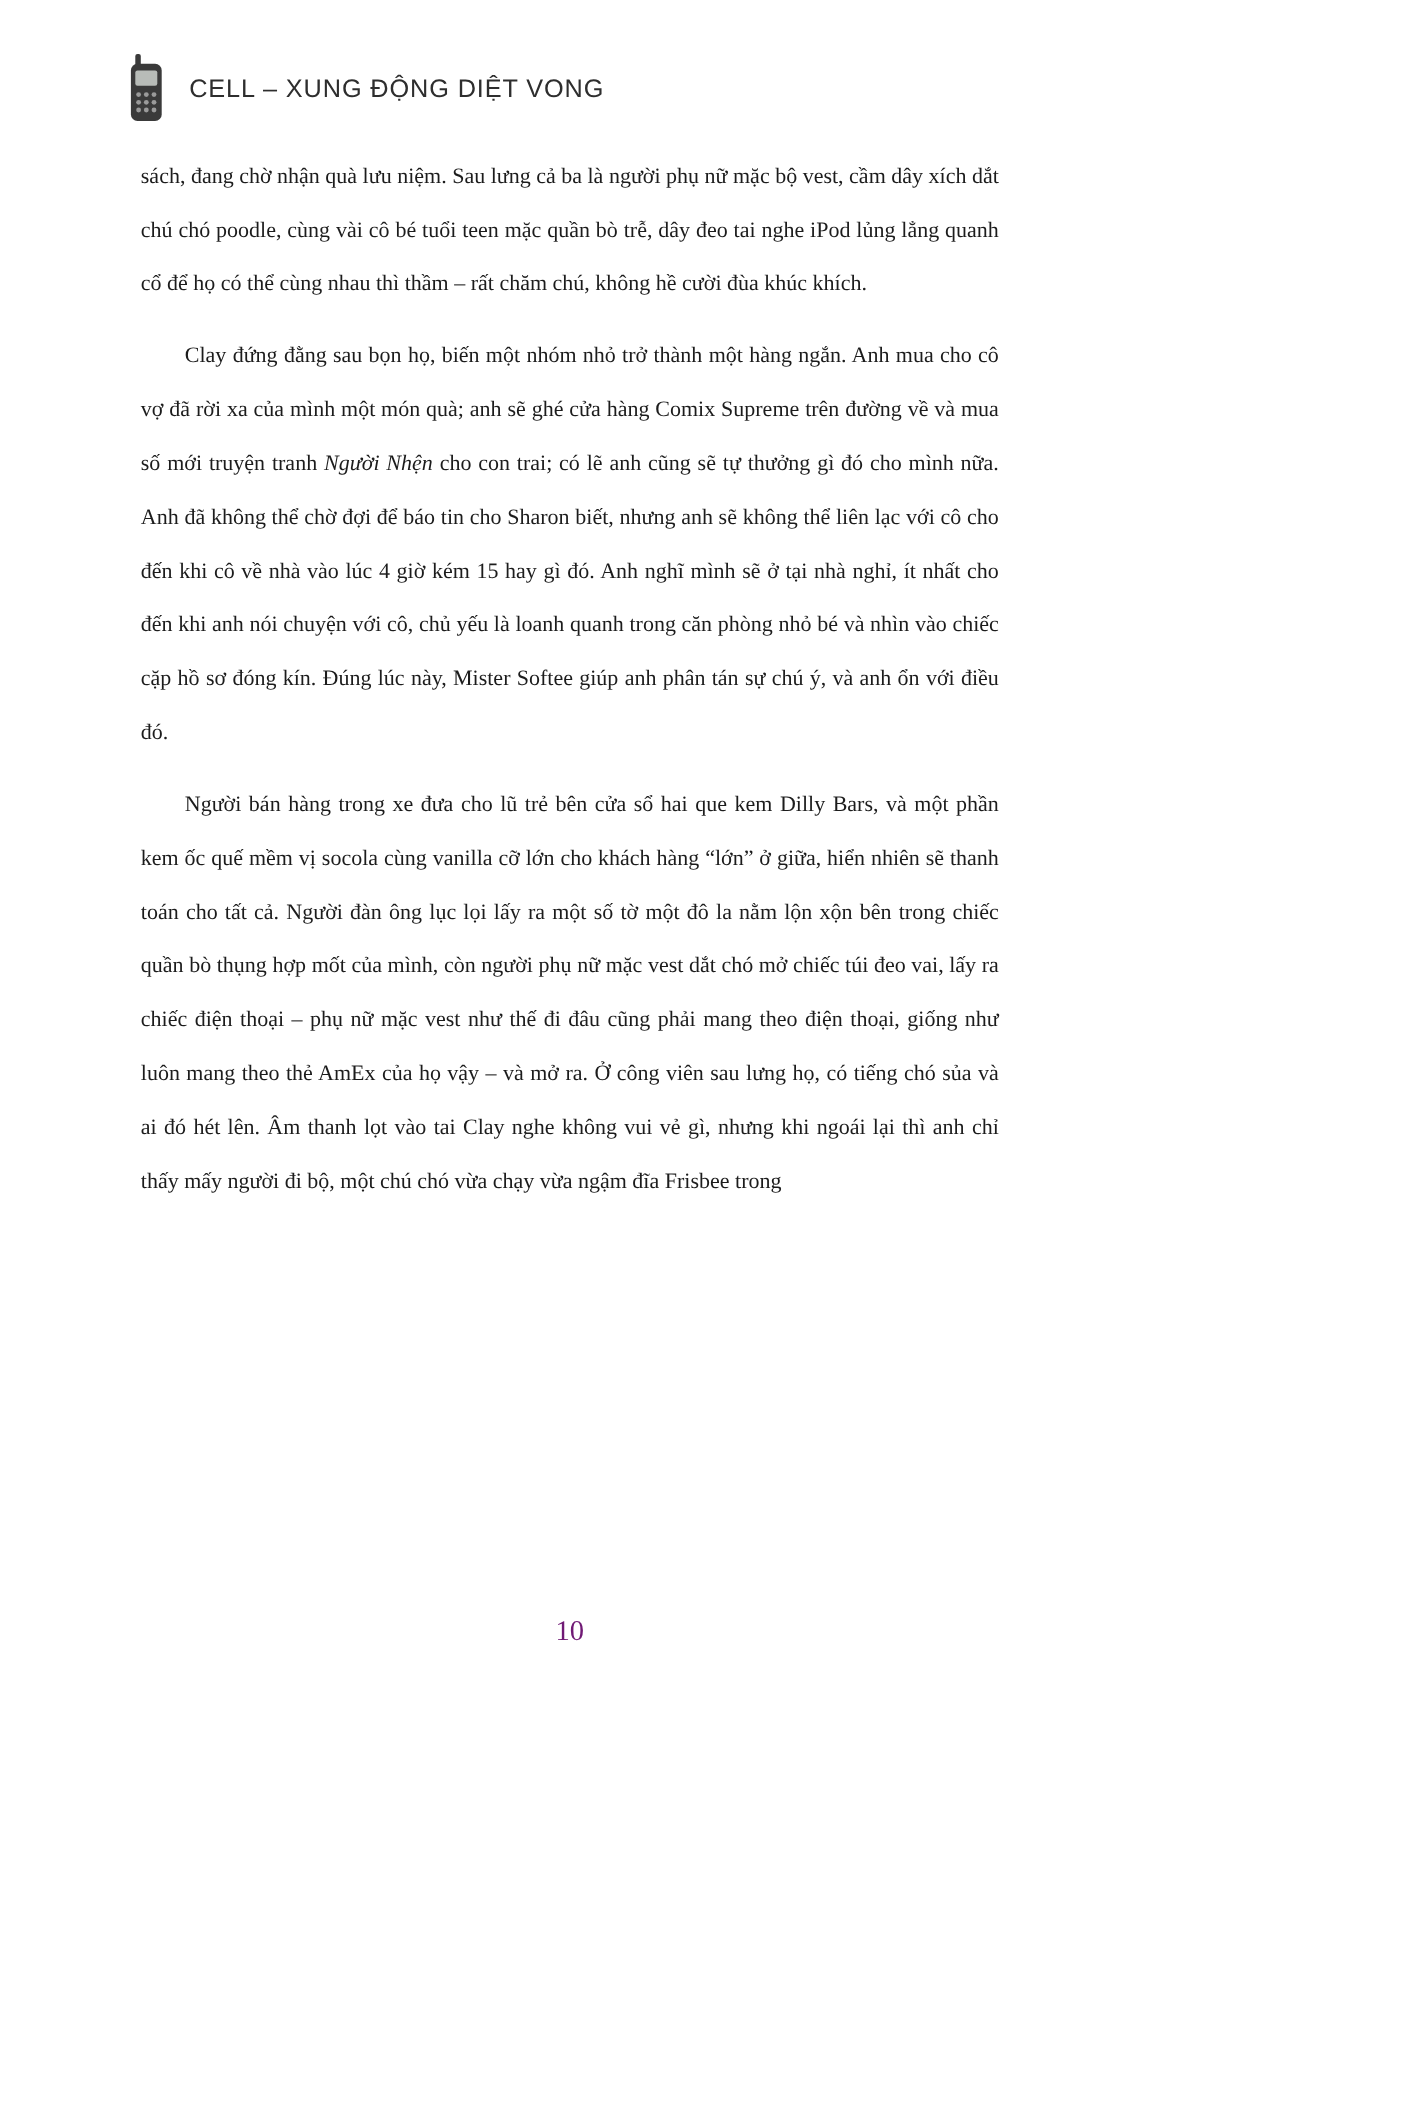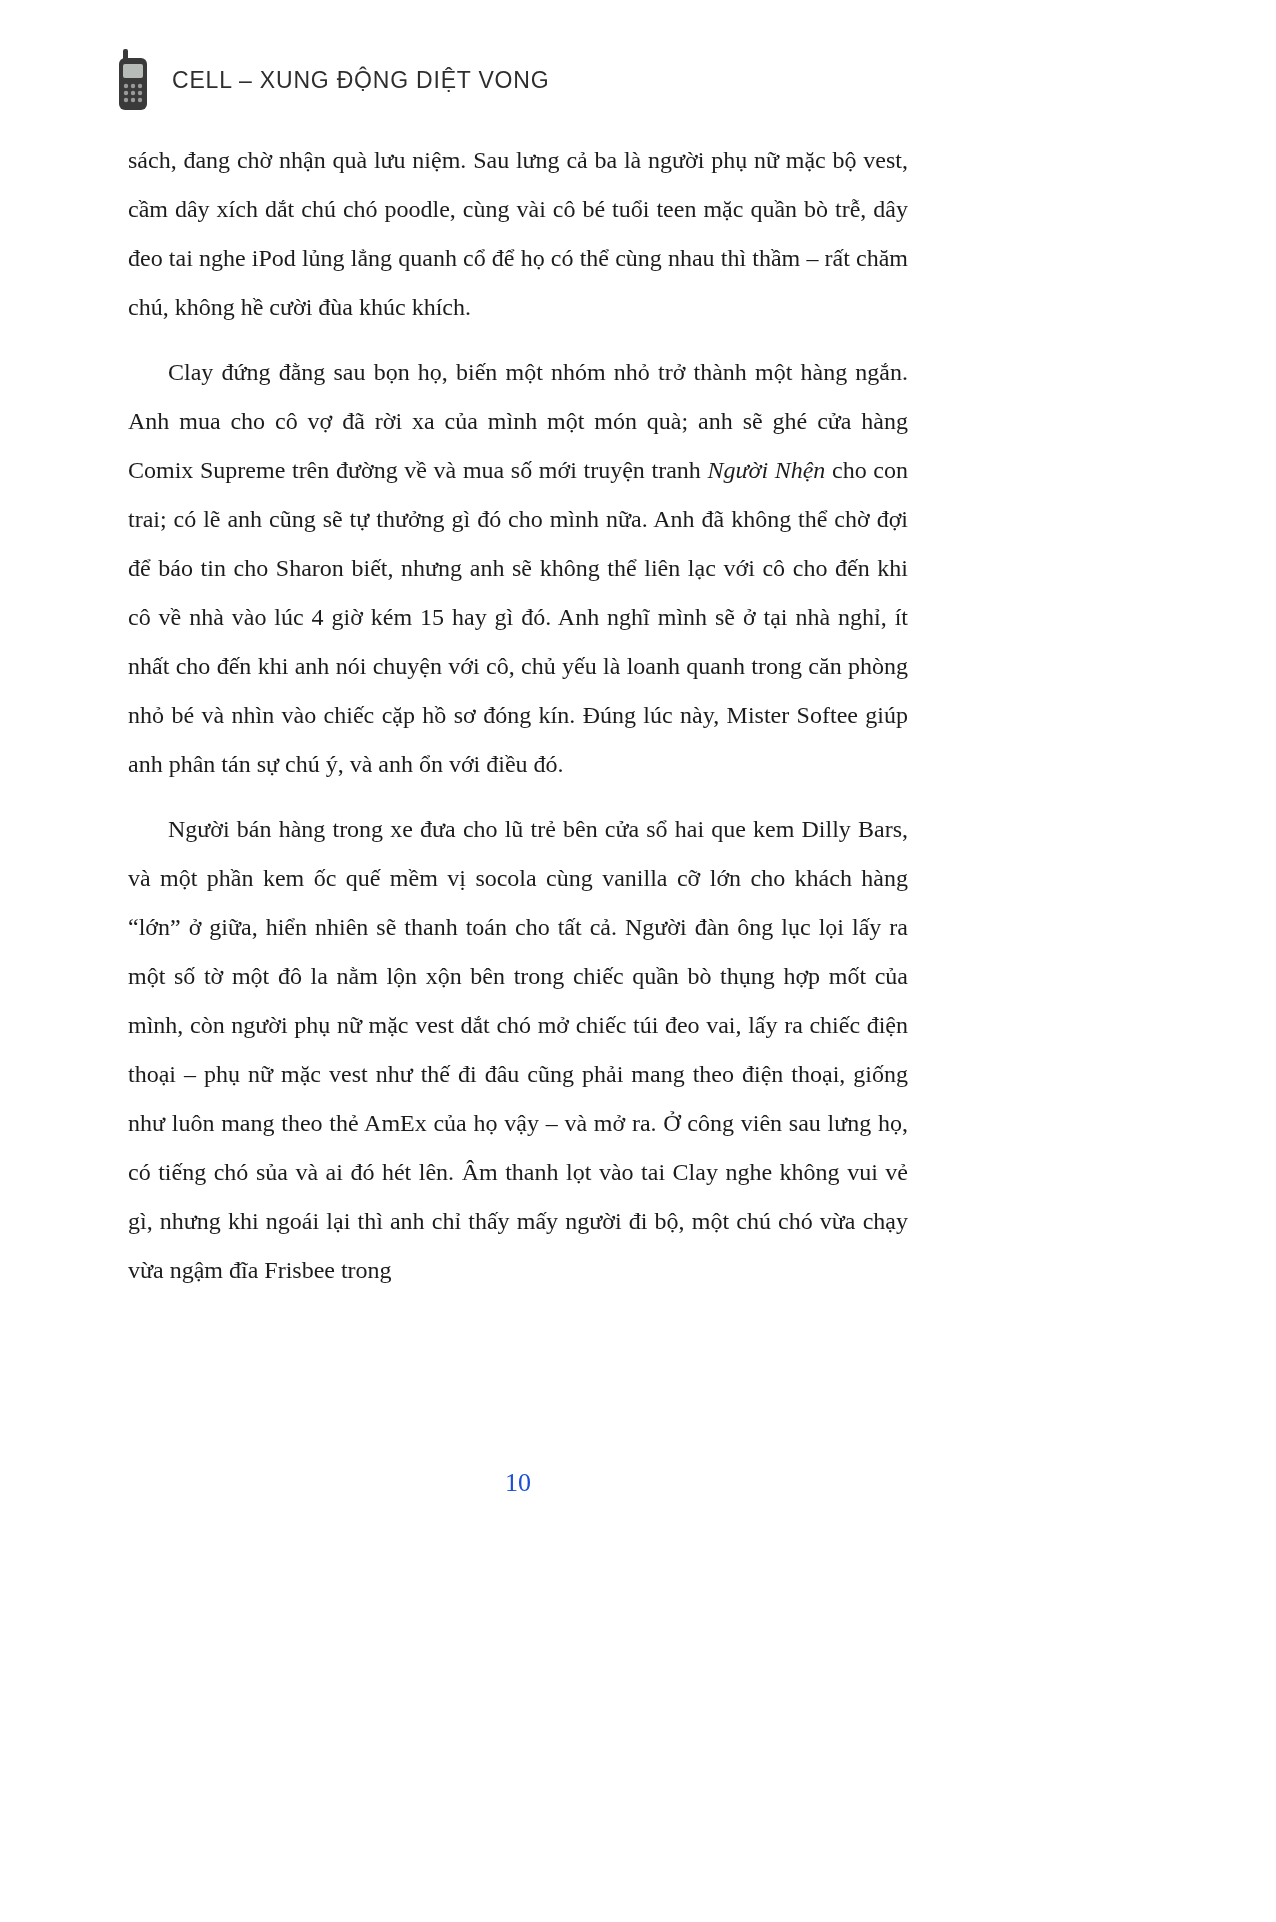--- a/index.html
+++ b/index.html
@@ -38,42 +38,42 @@
     white-space: nowrap;
   }
   .content {
     position: absolute;
     left: 128px;
     top: 136px;
     width: 780px;
   }
   .para {
     margin: 0;
-    font-size: 24px;
+    font-size: 20px;
     line-height: 49px;
     text-align: justify;
     color: #1c1c1c;
   }
   .para + .para {
     margin-top: 16px;
   }
   .para.indent {
     text-indent: 40px;
   }
   .italic {
     font-style: italic;
   }
   .footer {
     position: absolute;
     left: 128px;
     top: 1468px;
     width: 780px;
     text-align: center;
     font-size: 26px;
-    color: #1d4ed8;
+    color: #701a75;
   }
 </style>
 </head>
 <body>
 
 <div class="page">
 
   <div class="header">
     <span class="header-icon">
       <svg width="34" height="64" viewBox="0 0 34 64" xmlns="http://www.w3.org/2000/svg">

